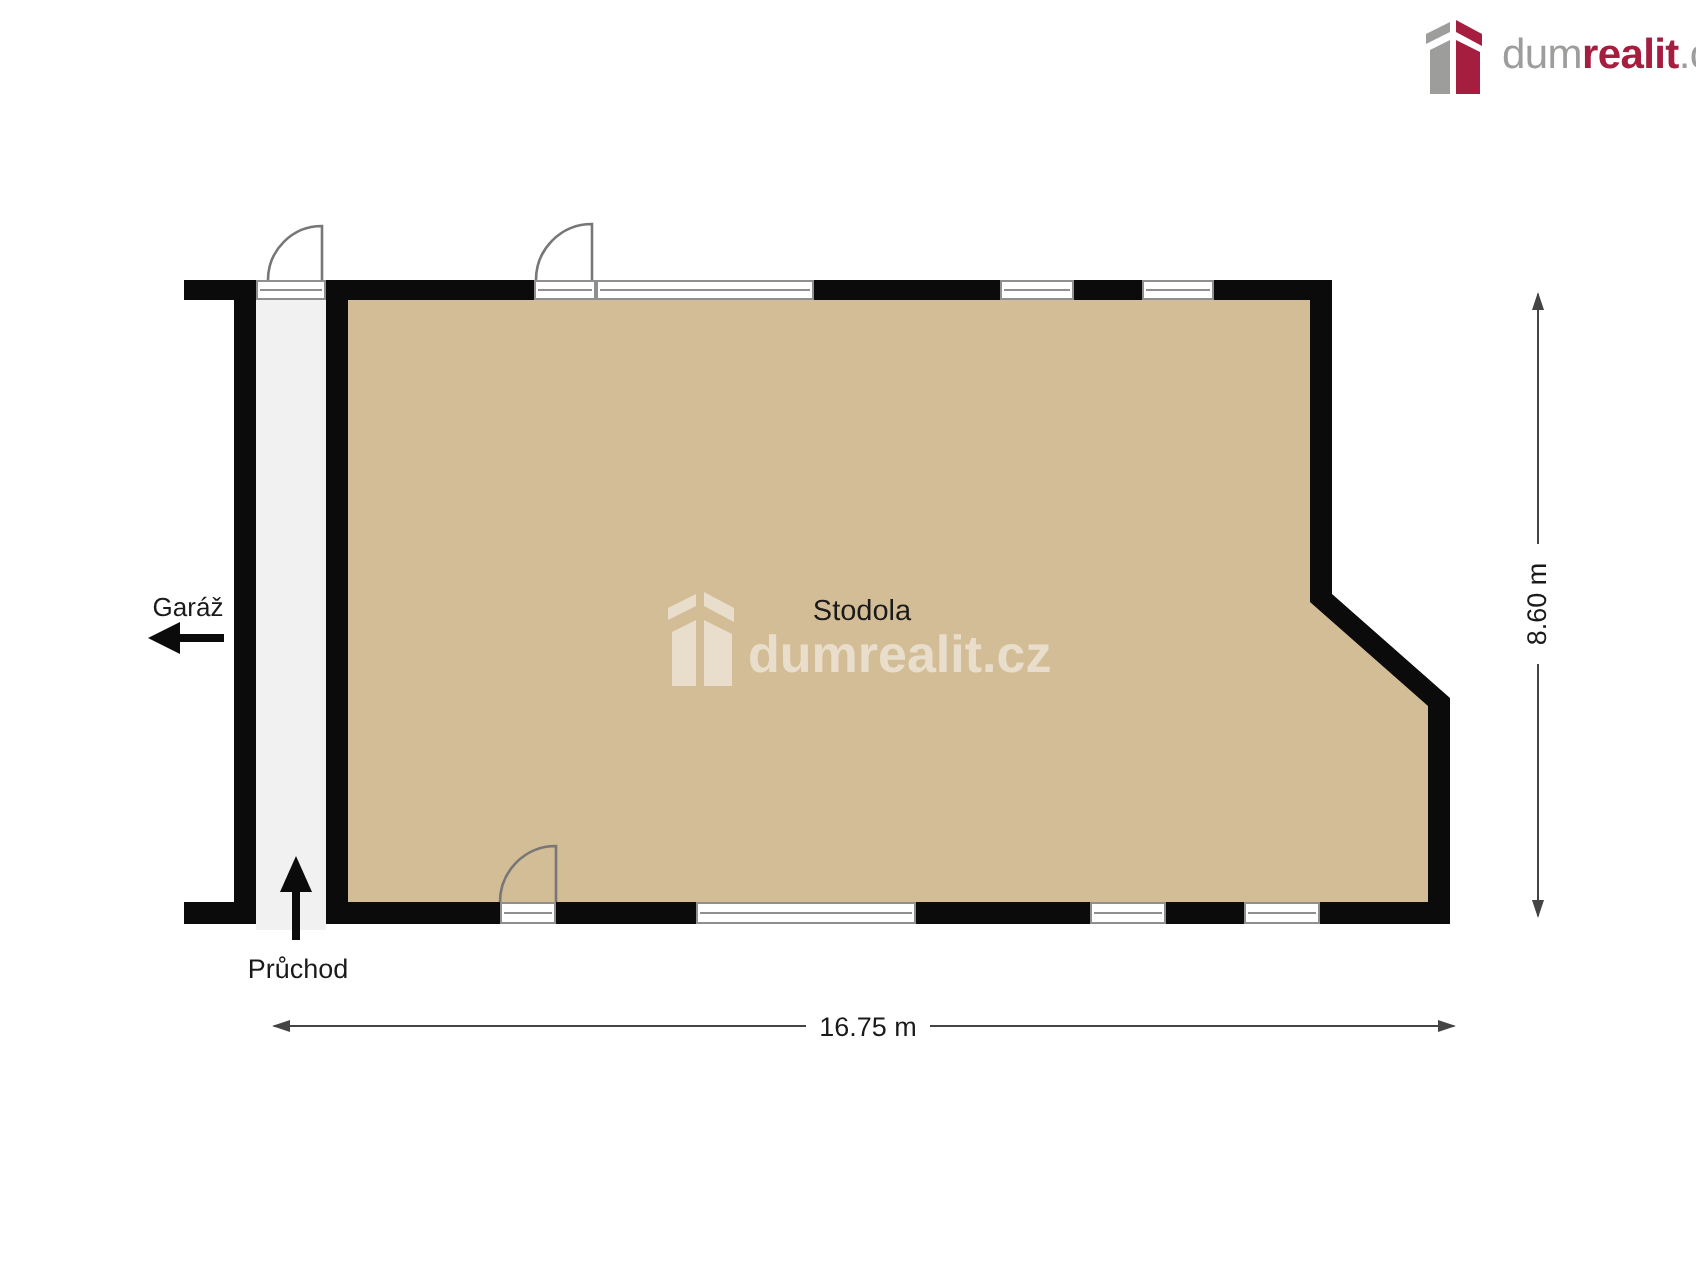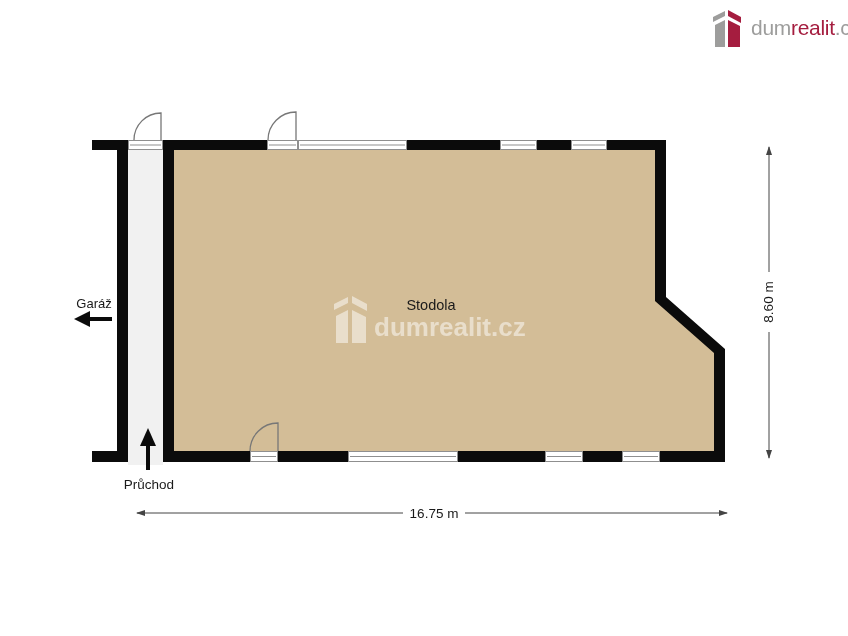--- a/index.html
+++ b/index.html
@@ -11,21 +11,21 @@
   #plan-svg{position:absolute;left:0;top:0;}
   .plan-label{font-family:"Liberation Sans",sans-serif;}
   #brand-logo{
     position:absolute;left:712px;top:8px;
     display:flex;align-items:center;gap:8px;
     white-space:nowrap;
   }
   #brand-logo .logo-text{
     font-size:21px;letter-spacing:-0.3px;color:#9d9d9c;
   }
-  #brand-logo .logo-accent{color:#a51d3f;font-weight:normal;}
+  #brand-logo .logo-accent{color:#a51d3f;font-weight:bold;}
 </style>
 </head>
 <body>
 
 <svg id="plan-svg" width="848" height="636" viewBox="0 0 848 636">
 
   <rect x="128" y="150" width="35" height="315" fill="#f1f1f1"></rect>
 
   <path d="M163,140 H666 V297 L725,349 V462 H163 Z" fill="#0b0b0b"></path>
 

